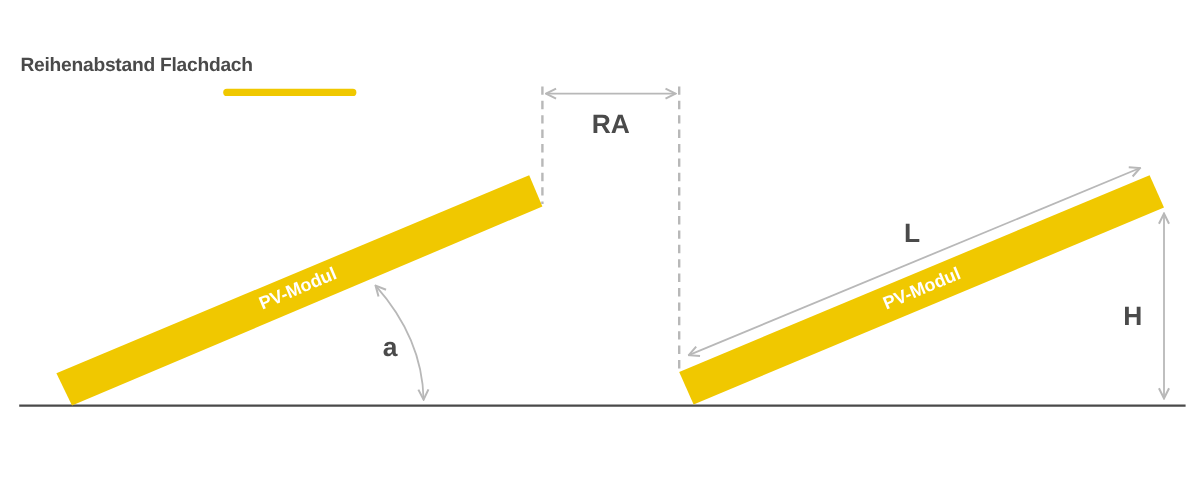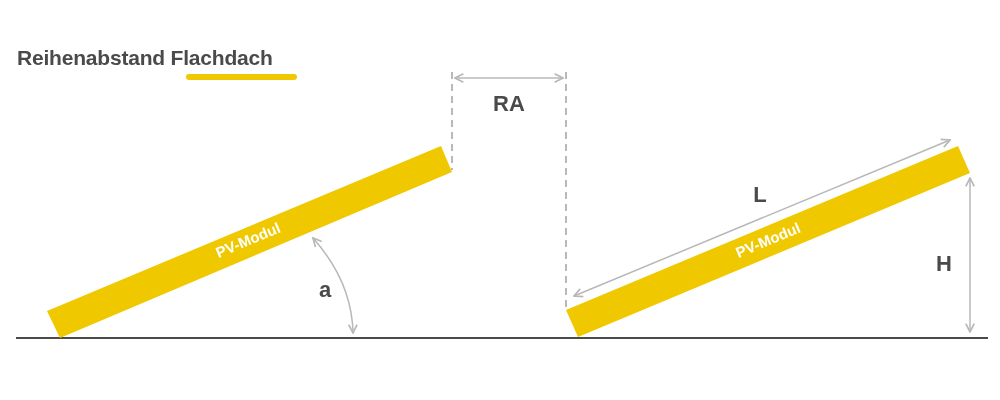--- a/index.html
+++ b/index.html
@@ -1,17 +1,17 @@
 <!DOCTYPE html>
 <html><head>
 <meta charset="utf-8">
 <style>
   html,body{margin:0;padding:0;background:#ffffff;}
   body{width:1000px;height:400px;position:relative;overflow:hidden;font-family:"Liberation Sans",sans-serif;}
-  .title{position:absolute;left:17px;top:46px;font-size:21px;font-weight:bold;color:#4a4a4a;letter-spacing:-0.2px;}
+  .title{position:absolute;left:17px;top:46px;font-size:16px;font-weight:bold;color:#4a4a4a;letter-spacing:-0.2px;}
   .underline{position:absolute;left:186px;top:74px;width:111px;height:6px;border-radius:3px;background:#f0c800;}
   svg{position:absolute;left:0;top:0;}
   .lbl{font-family:"Liberation Sans",sans-serif;font-weight:bold;fill:#4a4a4a;}
   .mod{font-family:"Liberation Sans",sans-serif;font-weight:bold;fill:#ffffff;font-size:15px;}
 </style>
 </head>
 <body>
 
 <div class="title">Reihenabstand Flachdach</div>
 <div class="underline"></div>

